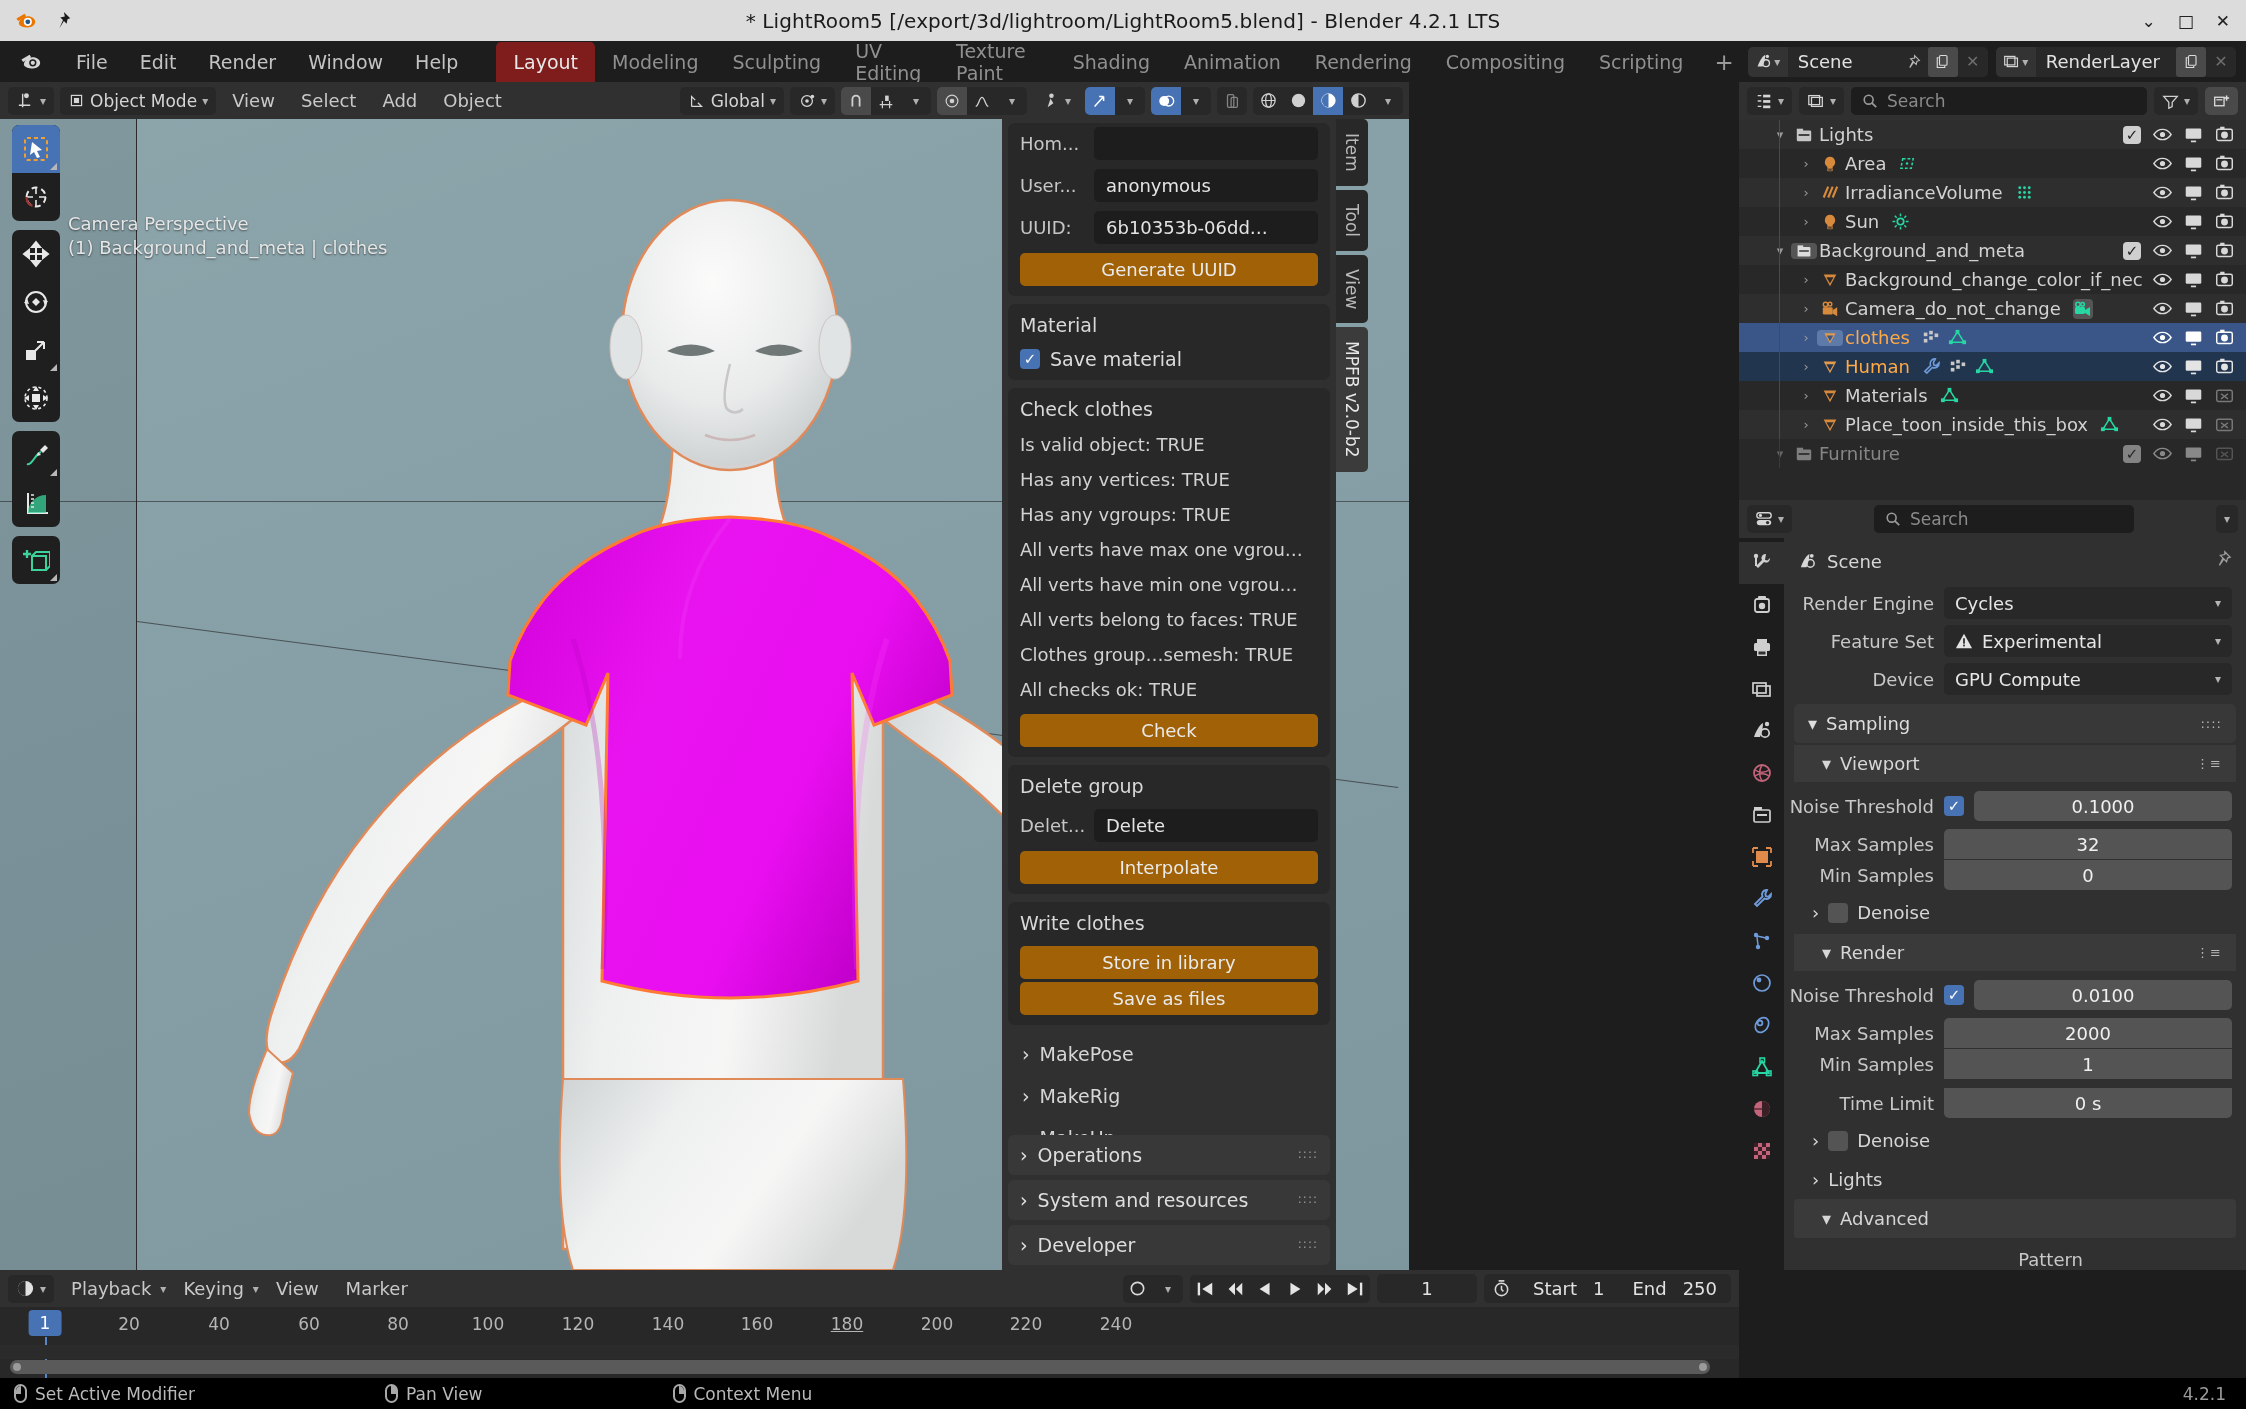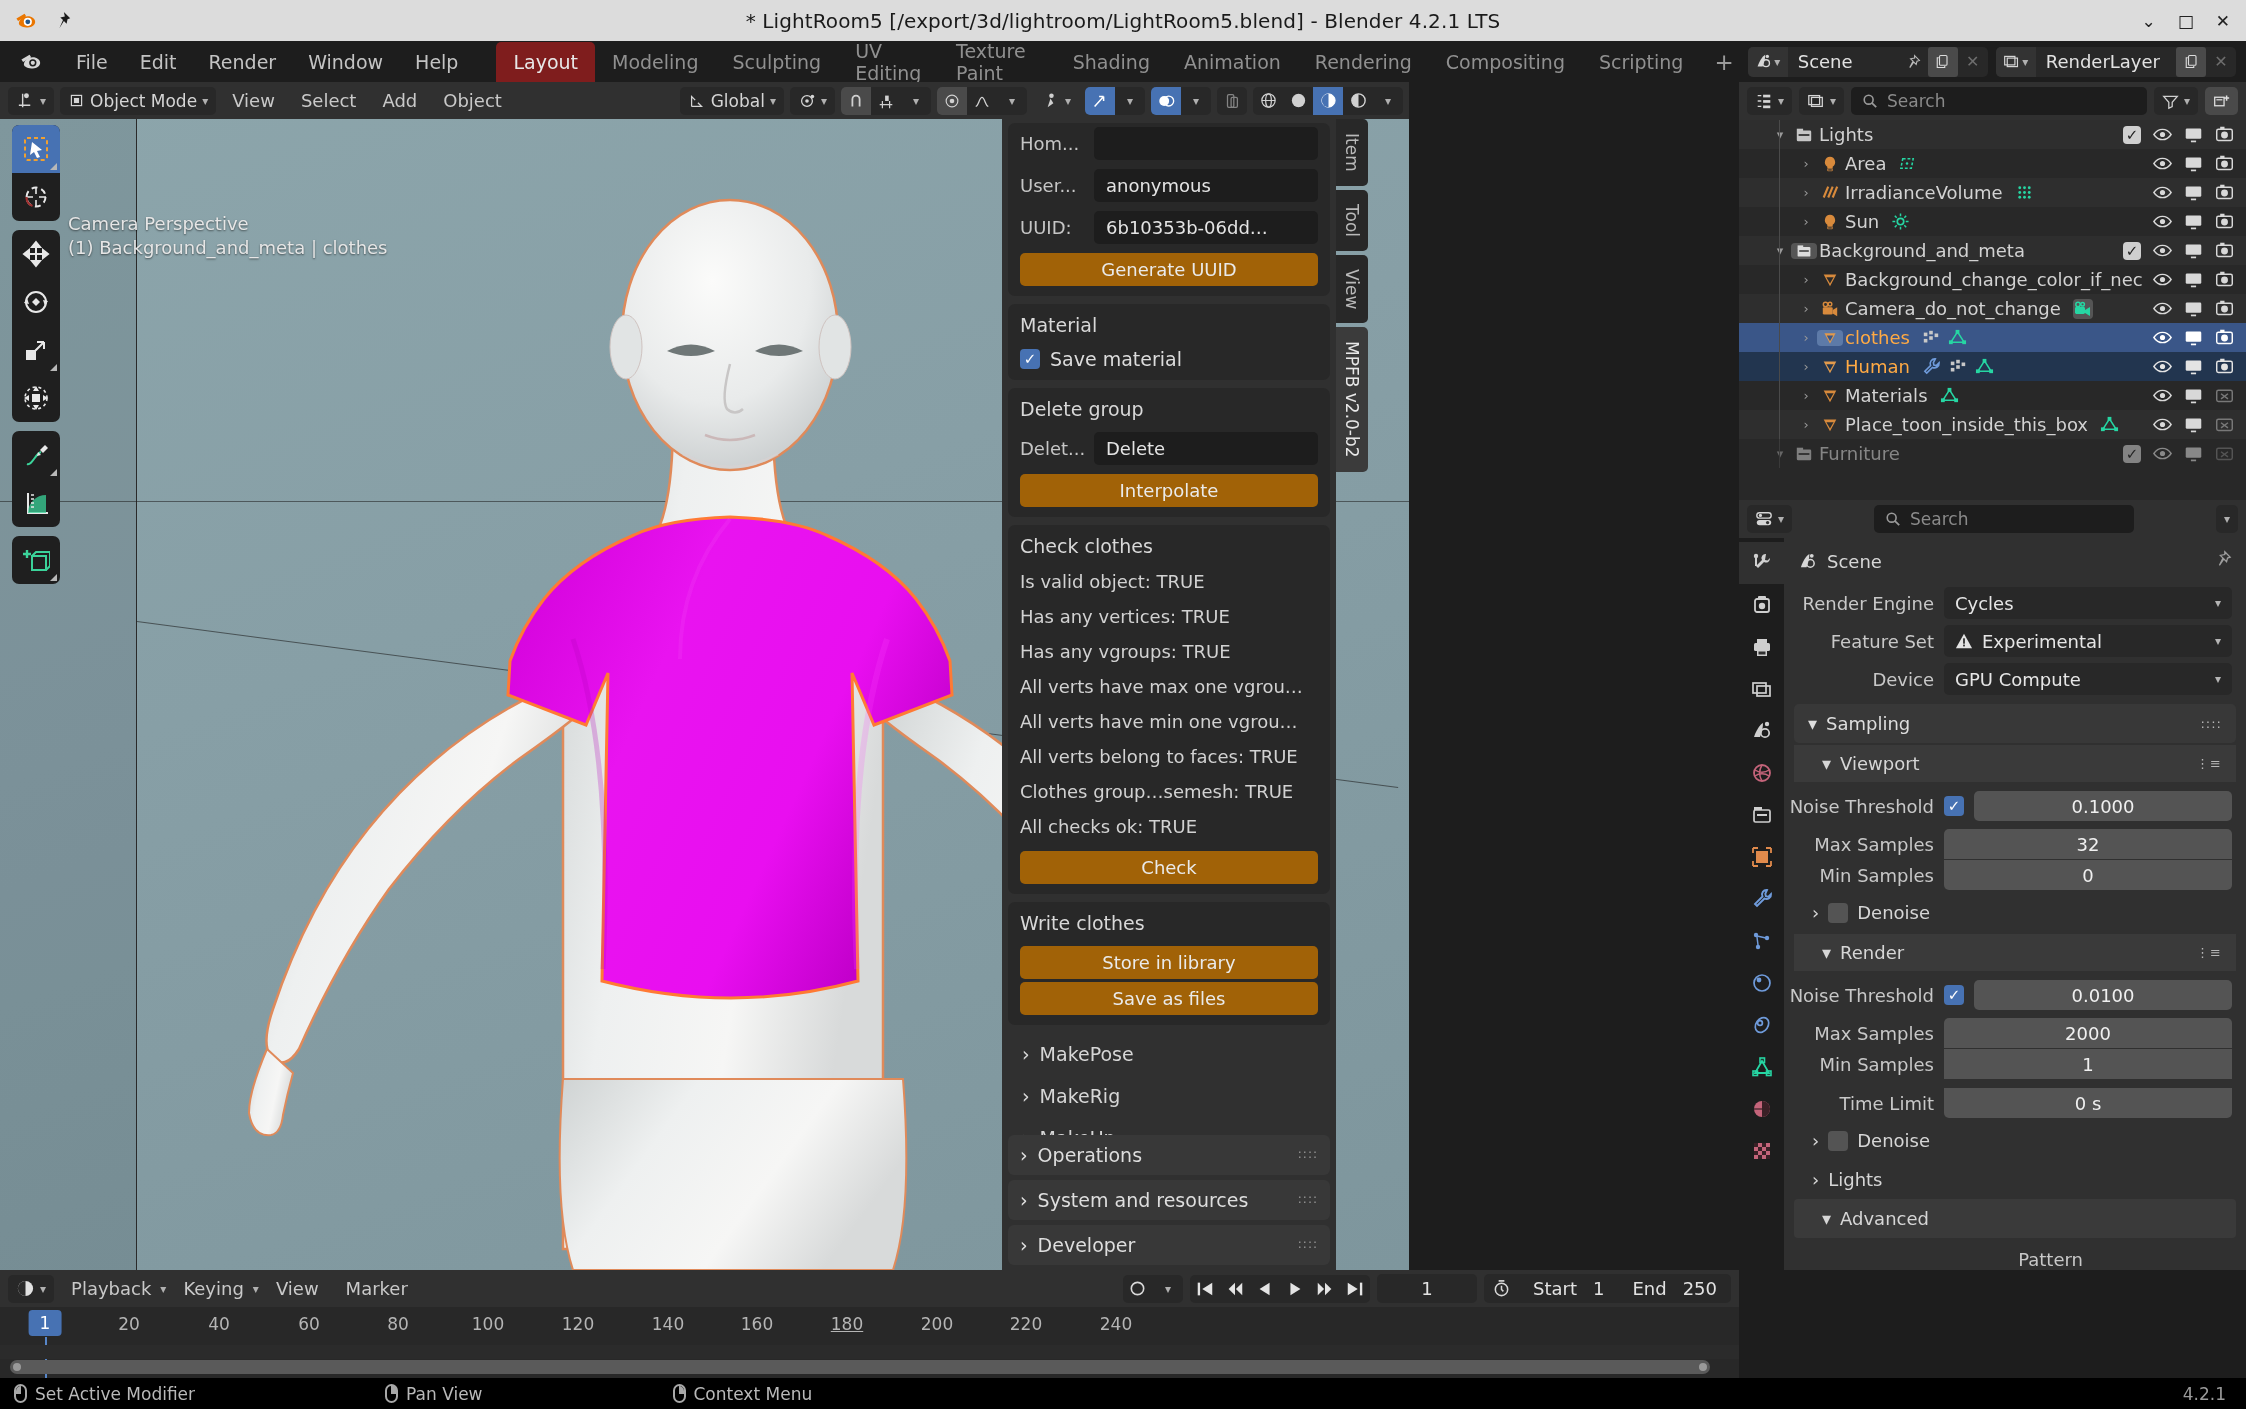--- a/index.html
+++ b/index.html
@@ -661,39 +661,39 @@
 
     <div class="nbox">
       <div class="nhead">Material</div>
       <div class="ncheck">
         <span class="cbox">✓</span>
         <span>Save material</span>
       </div>
     </div>
 
     <div class="nbox">
-      <div class="nhead">Delete group</div>
-      <div class="nrow">
-        <span class="nlabel">Delet...</span>
-        <span class="nfield">Delete</span>
-      </div>
-      <div class="nbtn">Interpolate</div>
-    </div>
-
-    <div class="nbox">
       <div class="nhead">Check clothes</div>
       <div class="ntext">Is valid object: TRUE</div>
       <div class="ntext">Has any vertices: TRUE</div>
       <div class="ntext">Has any vgroups: TRUE</div>
       <div class="ntext">All verts have max one vgrou…</div>
       <div class="ntext">All verts have min one vgrou…</div>
       <div class="ntext">All verts belong to faces: TRUE</div>
       <div class="ntext">Clothes group…semesh: TRUE</div>
       <div class="ntext">All checks ok: TRUE</div>
       <div class="nbtn">Check</div>
+    </div>
+
+    <div class="nbox">
+      <div class="nhead">Delete group</div>
+      <div class="nrow">
+        <span class="nlabel">Delet...</span>
+        <span class="nfield">Delete</span>
+      </div>
+      <div class="nbtn">Interpolate</div>
     </div>
 
     <div class="nbox">
       <div class="nhead">Write clothes</div>
       <div class="nbtn">Store in library</div>
       <div class="nbtn">Save as files</div>
     </div>
 
     <div class="nsub">
       <span>›</span>

